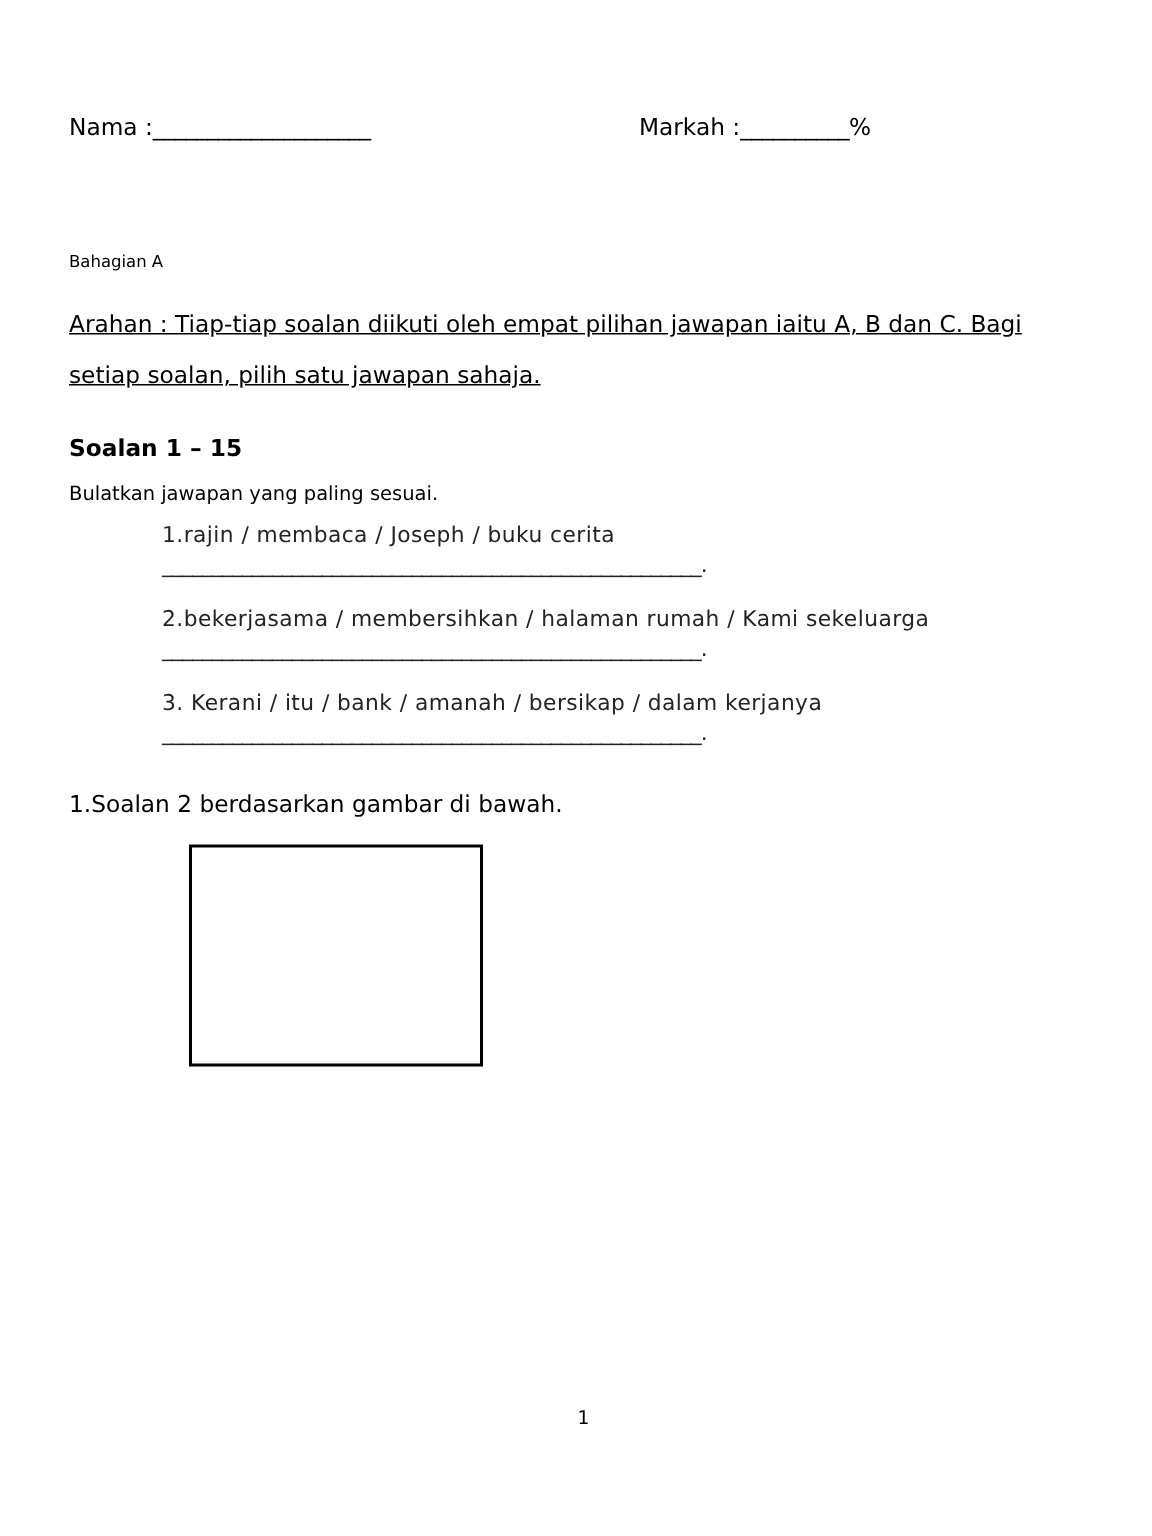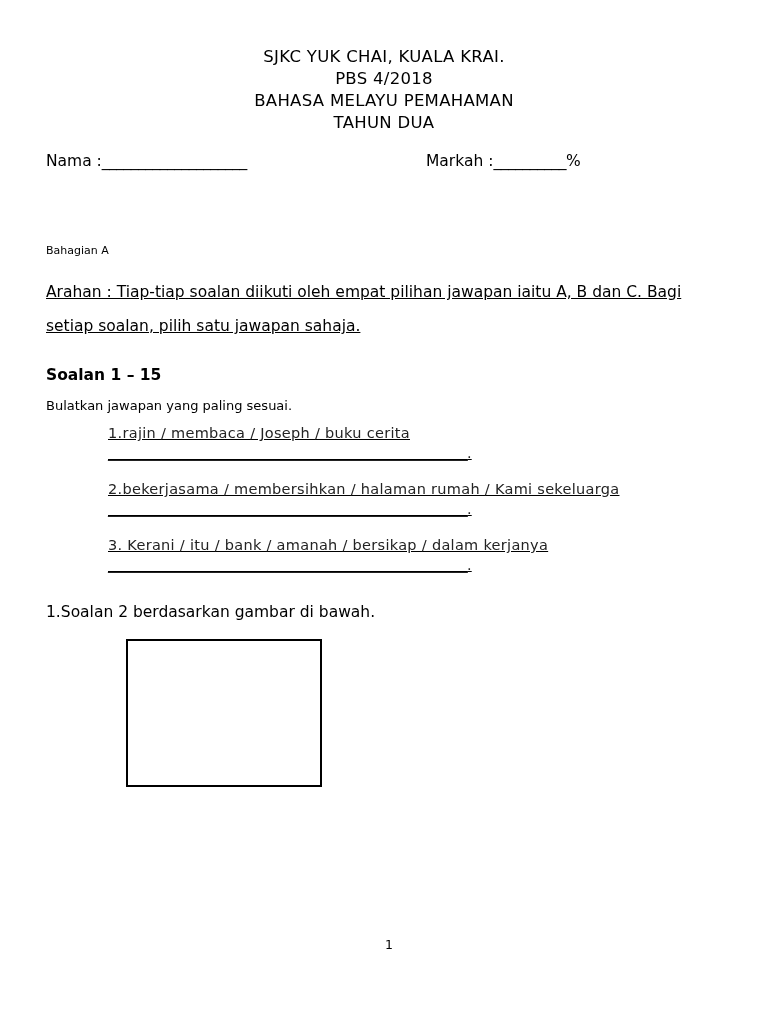--- a/index.html
+++ b/index.html
@@ -27,21 +27,21 @@
     margin-left: 10px;
   }
   .header .line {
     font-size: 16.5px;
     letter-spacing: 0.3px;
     line-height: 22px;
     white-space: pre;
   }
 
   .fields {
-    margin-top: 18px;
+    margin-top: 30px;
     position: relative;
     height: 70px;
   }
   .field-row {
     display: flex;
     align-items: baseline;
     height: 35px;
   }
   .f-left {
     width: 380px;
@@ -73,21 +73,20 @@
     font-weight: bold;
   }
   .bulatkan {
     margin-top: 14px;
     font-size: 13px;
   }
 
   .qlist {
     margin-top: 12px;
     padding-left: 62px;
-    text-decoration: underline;
   }
   .qitem {
     font-size: 14.5px;
     color: #232323;
     margin-bottom: 4px;
     letter-spacing: 0.3px;
   }
   .answer-line {
     margin: 0 0 20px 0;
     font-size: 14.5px;
@@ -121,26 +120,20 @@
     text-align: center;
     font-size: 12.5px;
     margin-left: 10px;
   }
 </style>
 </head>
 <body>
 
 <div class="page">
 
-  <div class="header">
-    <div class="line">SJKC YUK CHAI, KUALA KRAI.</div>
-    <div class="line">PBS 4/2018</div>
-    <div class="line">BAHASA MELAYU PEMAHAMAN</div>
-    <div class="line">TAHUN DUA</div>
-  </div>
 
   <div class="fields">
     <div class="field-row">
       <div class="f-left"><span>Nama :</span><span class="blank">____________________</span></div>
       <div class="f-right"><span>Markah :</span><span class="blank">__________</span><span>%</span></div>
     </div>
   </div>
 
   <div class="section-title">Bahagian A</div>
 

